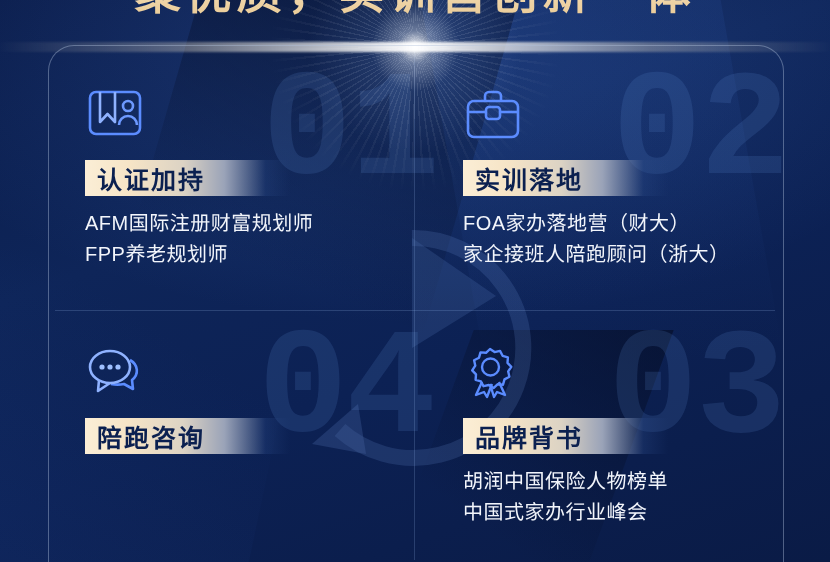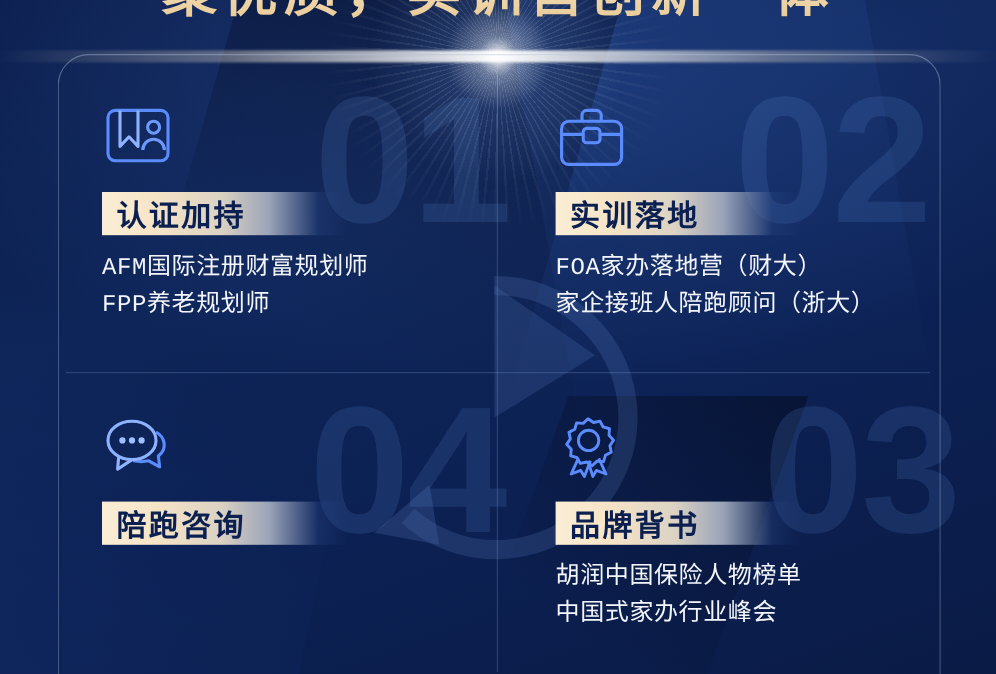--- a/index.html
+++ b/index.html
@@ -36,29 +36,29 @@
   }
   .sheen-d{
     top:330px;left:430px;width:200px;height:240px;
     background:linear-gradient(210deg, rgba(6,16,44,0.75) 0%, rgba(6,16,44,0) 75%);
     transform:skewX(-20deg);
   }
 
   
   .bgnum{
     position:absolute;
-    font-family:Liberation Sans, sans-serif;
+    font-family:Liberation Mono, monospace;
     font-weight:bold;font-size:150px;line-height:1;
     color:rgba(96,140,215,0.17);
     letter-spacing:-2px;user-select:none;
   }
   .bgnum-01{left:262px;top:58px;}
   .bgnum-02{left:612px;top:58px;}
   .bgnum-04{left:258px;top:316px;}
-  .bgnum-03{left:608px;top:316px;margin-left:28px;}
+  .bgnum-03{left:608px;top:316px;}
 
   
   .center-graphic{
     position:absolute;left:282px;top:218px;width:260px;height:260px;
     opacity:0.55;pointer-events:none;
   }
   .crosshair{position:absolute;pointer-events:none;background:rgba(150,180,230,0.22);}
   .crosshair-h{left:55px;top:310px;width:720px;height:1px;}
   .crosshair-v{left:414px;top:40px;width:1px;height:520px;}
 
@@ -97,21 +97,21 @@
     position:absolute;left:48px;top:45px;width:736px;height:540px;
     border:1px solid rgba(176,192,220,0.42);
     border-radius:26px 26px 0 0;
     border-bottom:none;
     box-sizing:border-box;
     pointer-events:none;
   }
 
   
   .grid{
-    position:absolute;left:0;top:0;width:830px;height:562px;font-family:Liberation Mono, monospace;
+    position:absolute;left:0;top:0;width:830px;height:562px;
   }
   .cell{position:absolute;width:330px;}
   .cell-1{left:85px;top:88px;}
   .cell-2{left:463px;top:88px;}
   .cell-3{left:85px;top:346px;text-align:center;}
   .cell-4{left:463px;top:346px;}
 
   .icon-wrap{width:60px;height:58px;display:block;}
   .icon-wrap svg{display:block;}
 

